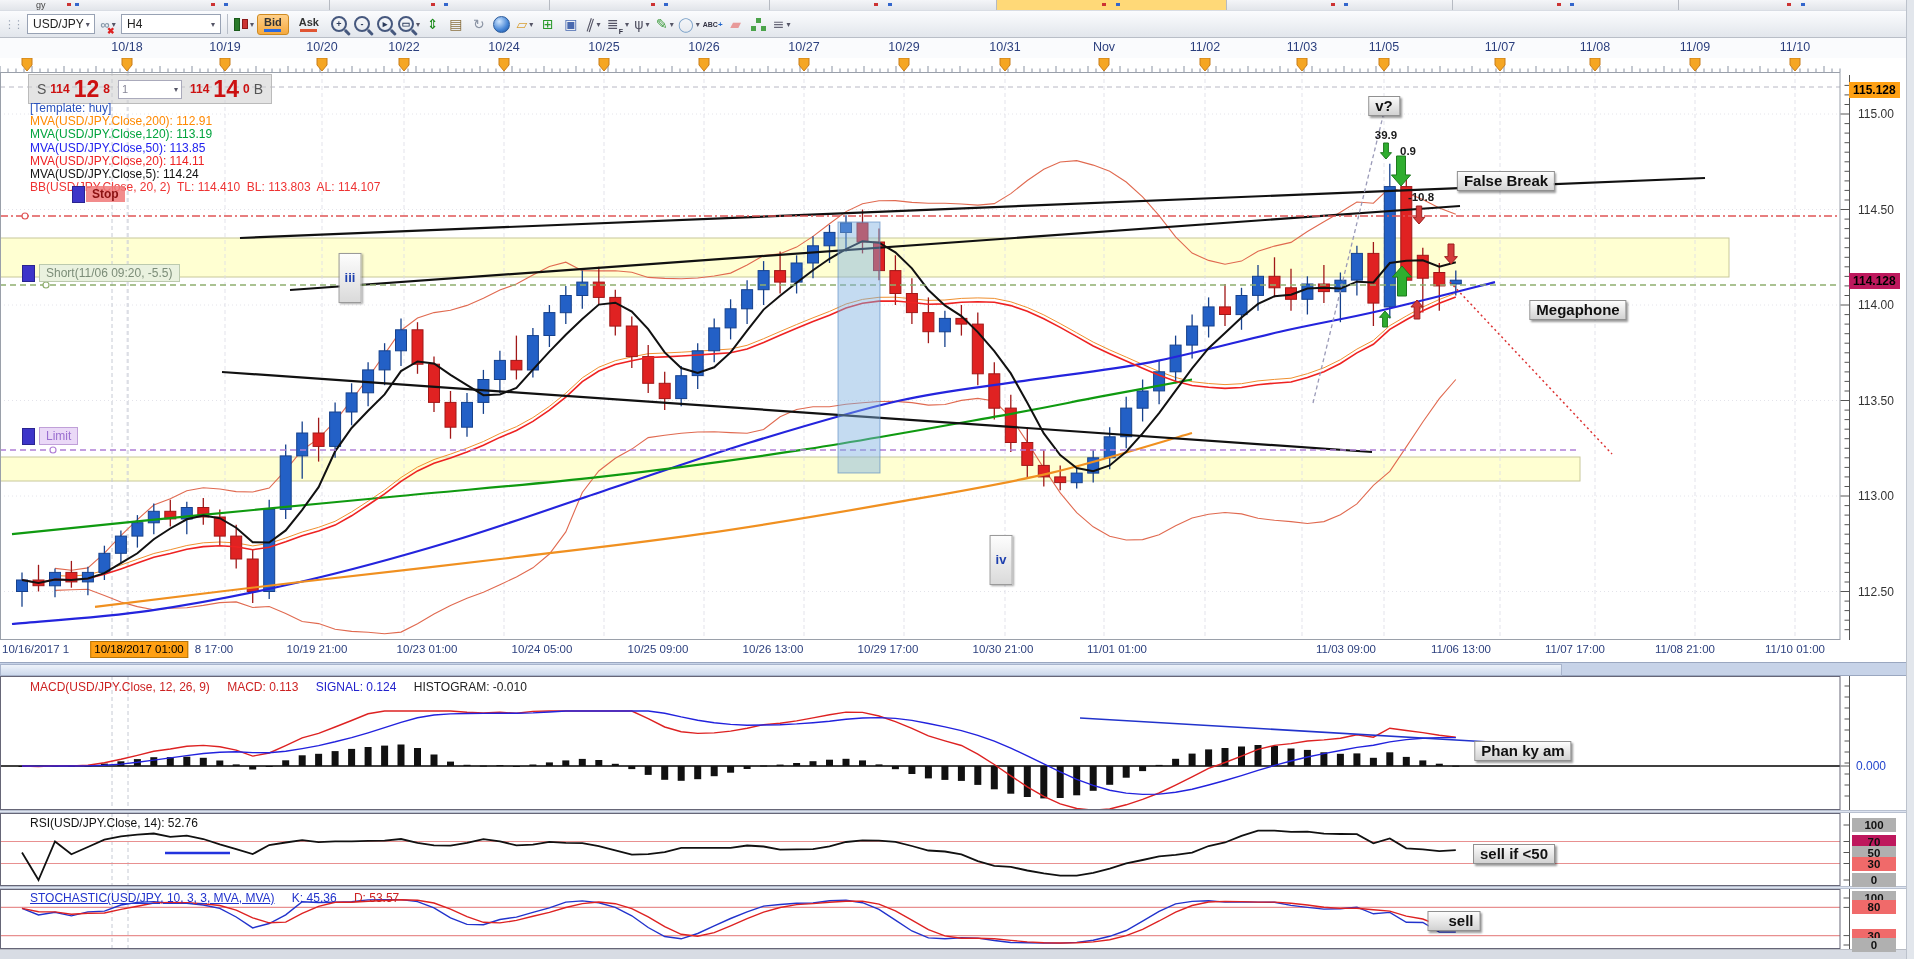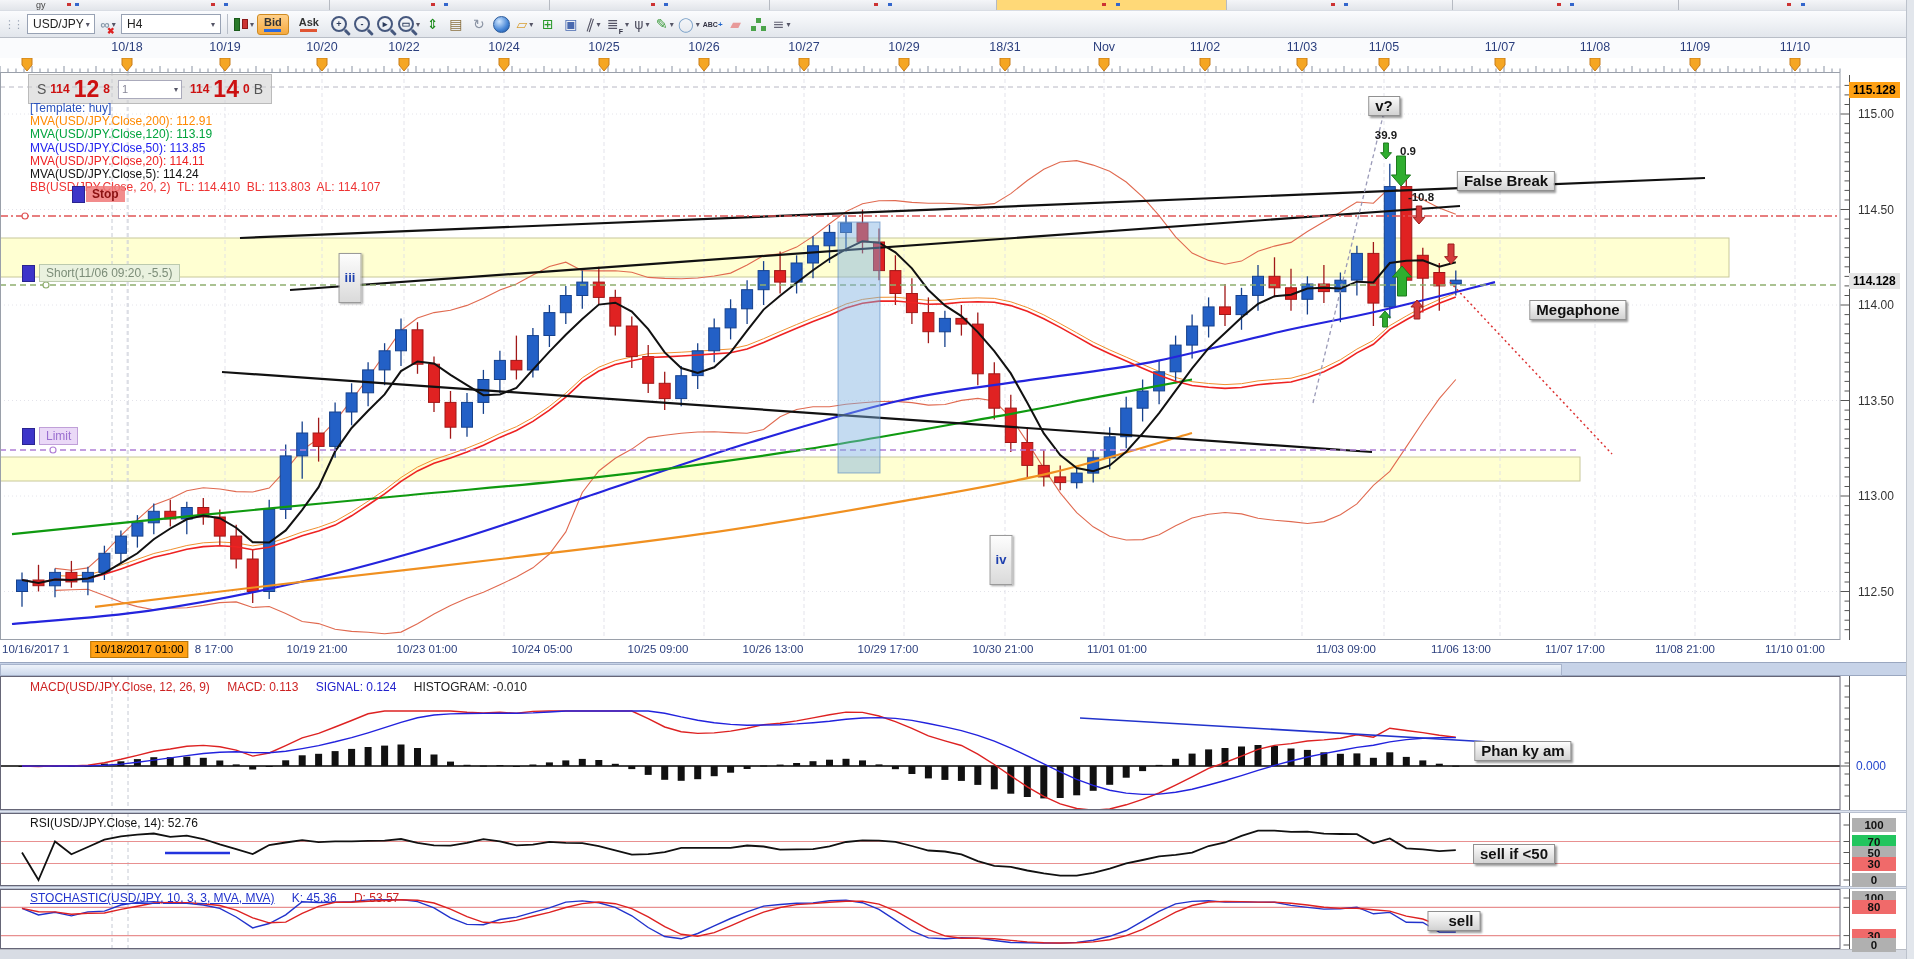--- a/index.html
+++ b/index.html
@@ -227,21 +227,21 @@
   <div id="dateaxis">
       <div class="tdate" style="left: 127px;">10/18</div>
       <div class="tdate" style="left: 225px;">10/19</div>
       <div class="tdate" style="left: 322px;">10/20</div>
       <div class="tdate" style="left: 404px;">10/22</div>
       <div class="tdate" style="left: 504px;">10/24</div>
       <div class="tdate" style="left: 604px;">10/25</div>
       <div class="tdate" style="left: 704px;">10/26</div>
       <div class="tdate" style="left: 804px;">10/27</div>
       <div class="tdate" style="left: 904px;">10/29</div>
-      <div class="tdate" style="left: 1005px;">18/31</div>
+      <div class="tdate" style="left: 1005px;">10/31</div>
       <div class="tdate" style="left: 1104px;">Nov</div>
       <div class="tdate" style="left: 1205px;">11/02</div>
       <div class="tdate" style="left: 1302px;">11/03</div>
       <div class="tdate" style="left: 1384px;">11/05</div>
       <div class="tdate" style="left: 1500px;">11/07</div>
       <div class="tdate" style="left: 1595px;">11/08</div>
       <div class="tdate" style="left: 1695px;">11/09</div>
       <div class="tdate" style="left: 1795px;">11/10</div>
     </div>
   <svg id="ruler" width="1914" height="14" viewBox="0 0 1914 14">
@@ -1010,34 +1010,34 @@
       <div class="chip" style="left: 1523px; top: 741px;">Phan ky am</div>
       <div class="chip" style="left: 1514px; top: 844px;">sell if &lt;50</div>
       <div class="chip" style="left: 1454px; top: 911px; padding-left: 20px;">sell</div>
       <div class="plab" style="top: 114px;">115.00</div>
       <div class="plab" style="top: 209.5px;">114.50</div>
       <div class="plab" style="top: 305px;">114.00</div>
       <div class="plab" style="top: 400.5px;">113.50</div>
       <div class="plab" style="top: 496px;">113.00</div>
       <div class="plab" style="top: 591.5px;">112.50</div>
       <div class="pmark" style="top: 89.552px; background: rgb(255, 160, 19);">115.128</div>
-      <div class="pmark" style="top: 280.552px; background: #e5e5e5;">114.128</div>
+      <div class="pmark" style="top: 280.552px; background: #be185d;">114.128</div>
       <div style="position: absolute; left: 72px; top: 186px; width: 11px; height: 15px; background: rgb(61, 53, 201); border: 1px solid rgb(42, 36, 144);"></div>
       <div style="position: absolute; left: 86px; top: 186px; background: rgba(240, 120, 120, 0.85); color: rgb(139, 17, 17); font-weight: bold; font-size: 12px; padding: 0px 6px; line-height: 16px;">Stop</div>
       <div class="ordlabel" style="left: 22px; top: 264px;">
         <span class="ordsq"></span>
         <span style="background: rgb(234, 242, 223); border: 1px solid rgb(188, 202, 174); color: rgb(124, 141, 120); padding: 0px 6px; line-height: 16px;">Short(11/06 09:20, -5.5)</span>
       </div>
       <div class="ordlabel" style="left: 22px; top: 427px;">
         <span class="ordsq"></span>
         <span style="background: rgb(234, 217, 247); border: 1px solid rgb(192, 160, 216); color: rgb(154, 111, 208); padding: 0px 6px; line-height: 16px;">Limit</span>
       </div>
       <div style="position: absolute; left: 1856px; top: 766px; transform: translateY(-50%); font-size: 12px; color: rgb(34, 68, 204);">0.000</div>
       <div class="lvl" style="top: 825px; background: rgb(176, 176, 176);">100</div>
-      <div class="lvl" style="top: 841.5px; background: #22c55e;">70</div>
+      <div class="lvl" style="top: 841.5px; background: #be185d;">70</div>
       <div class="lvl" style="top: 852.5px; background: rgb(176, 176, 176);">50</div>
       <div class="lvl" style="top: 863.5px; background: rgb(240, 106, 106);">30</div>
       <div class="lvl" style="top: 880px; background: rgb(176, 176, 176);">0</div>
       <div class="lvl" style="top: 898px; background: rgb(176, 176, 176);">100</div>
       <div class="lvl" style="top: 907.4px; background: rgb(240, 106, 106);">80</div>
       <div class="lvl" style="top: 935.6px; background: rgb(240, 106, 106);">30</div>
       <div class="lvl" style="top: 945px; background: rgb(176, 176, 176);">0</div>
     </div>
 </div>
 

